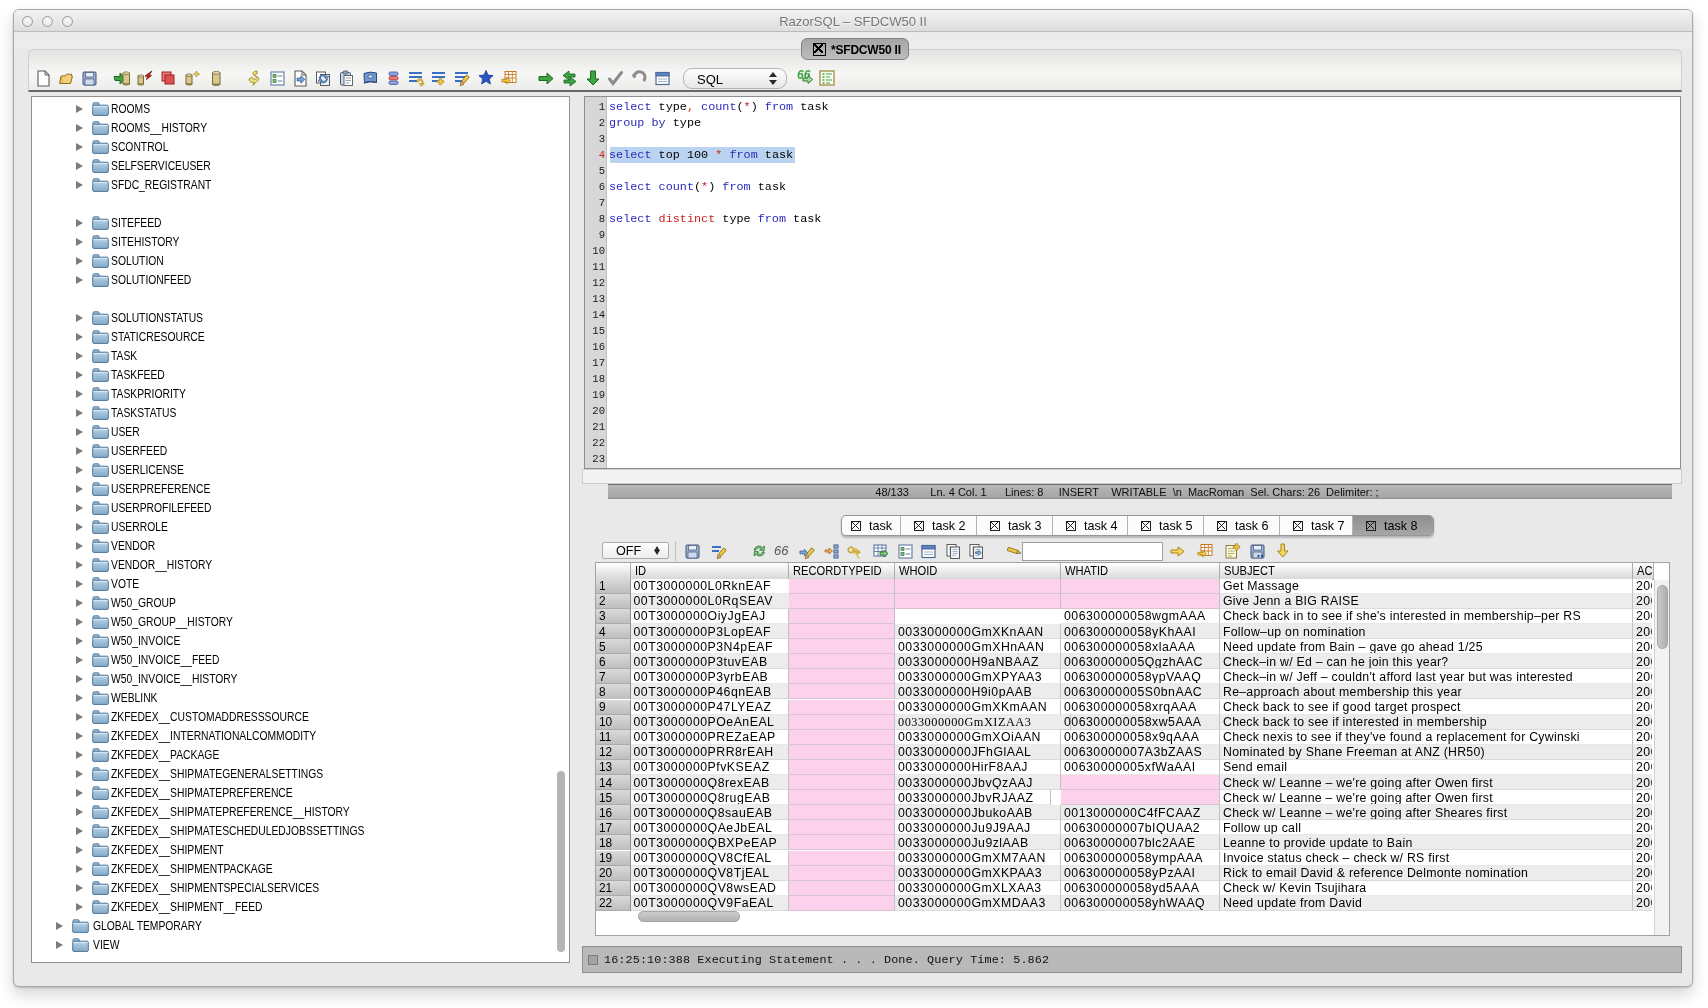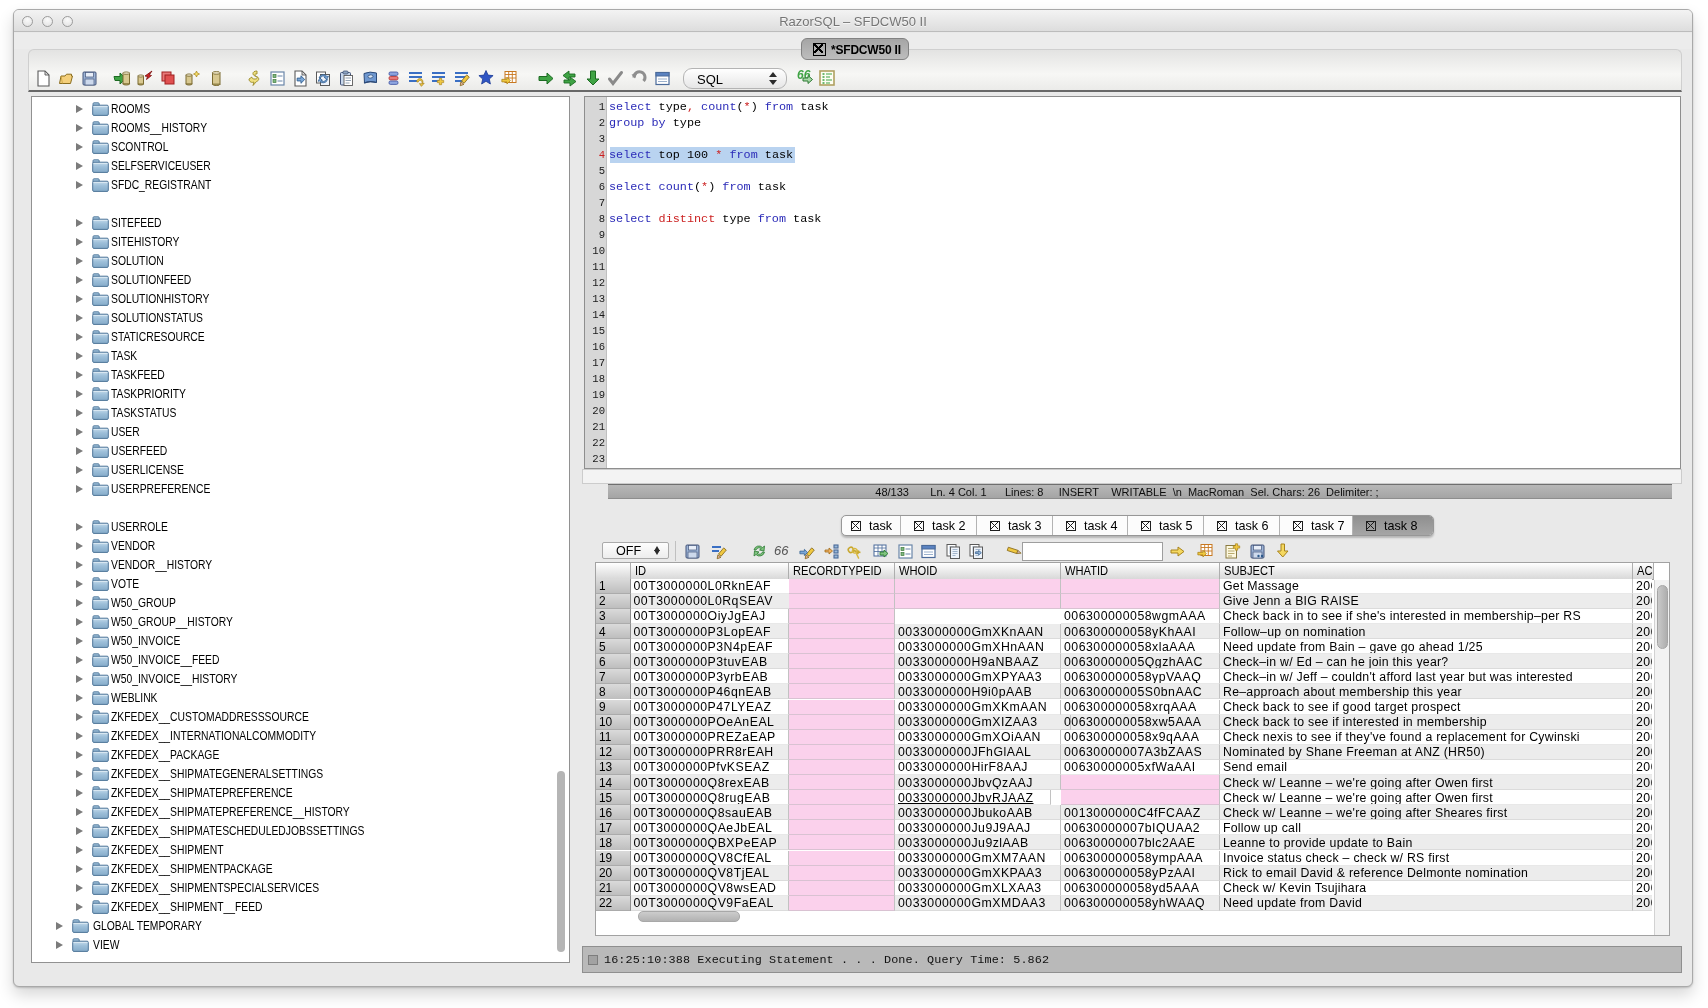--- a/index.html
+++ b/index.html
@@ -350,31 +350,20 @@
         <span class="a tri" style="left:44px"></span>
         <span class="a" style="left:60px">
           <svg width="17" height="14" viewBox="0 0 17 14" style="position:absolute;top:2.5px">
             <path d="M1 4 v-2.2 a1 1 0 0 1 1-1 h4.2 a1 1 0 0 1 1 1 V4z" fill="#9dbfd9" stroke="#5a80a2" stroke-width="1"></path>
             <rect x="0.7" y="3.2" width="15.6" height="10.2" rx="1.2" fill="url(#fg)" stroke="#4f7699" stroke-width="1"></rect>
             <path d="M1.5 4.5 h14" stroke="#ffffff" stroke-width="0.8" opacity="0.55"></path>
           </svg>
         </span>
         <span class="a tlabel" style="left:79px">SOLUTIONFEED</span>
       </div>
-<div class="a trow" style="top:192.5px">
-        <span class="a tri" style="left:44px"></span>
-        <span class="a" style="left:60px">
-          <svg width="17" height="14" viewBox="0 0 17 14" style="position:absolute;top:2.5px">
-            <path d="M1 4 v-2.2 a1 1 0 0 1 1-1 h4.2 a1 1 0 0 1 1 1 V4z" fill="#9dbfd9" stroke="#5a80a2" stroke-width="1"></path>
-            <rect x="0.7" y="3.2" width="15.6" height="10.2" rx="1.2" fill="url(#fg)" stroke="#4f7699" stroke-width="1"></rect>
-            <path d="M1.5 4.5 h14" stroke="#ffffff" stroke-width="0.8" opacity="0.55"></path>
-          </svg>
-        </span>
-        <span class="a tlabel" style="left:79px">SOLUTIONHISTORY</span>
-      </div>
 <div class="a trow" style="top:211.5px">
         <span class="a tri" style="left:44px"></span>
         <span class="a" style="left:60px">
           <svg width="17" height="14" viewBox="0 0 17 14" style="position:absolute;top:2.5px">
             <path d="M1 4 v-2.2 a1 1 0 0 1 1-1 h4.2 a1 1 0 0 1 1 1 V4z" fill="#9dbfd9" stroke="#5a80a2" stroke-width="1"></path>
             <rect x="0.7" y="3.2" width="15.6" height="10.2" rx="1.2" fill="url(#fg)" stroke="#4f7699" stroke-width="1"></rect>
             <path d="M1.5 4.5 h14" stroke="#ffffff" stroke-width="0.8" opacity="0.55"></path>
           </svg>
         </span>
         <span class="a tlabel" style="left:79px">SOLUTIONSTATUS</span>
@@ -470,20 +459,31 @@
 <div class="a trow" style="top:363.5px">
         <span class="a tri" style="left:44px"></span>
         <span class="a" style="left:60px">
           <svg width="17" height="14" viewBox="0 0 17 14" style="position:absolute;top:2.5px">
             <path d="M1 4 v-2.2 a1 1 0 0 1 1-1 h4.2 a1 1 0 0 1 1 1 V4z" fill="#9dbfd9" stroke="#5a80a2" stroke-width="1"></path>
             <rect x="0.7" y="3.2" width="15.6" height="10.2" rx="1.2" fill="url(#fg)" stroke="#4f7699" stroke-width="1"></rect>
             <path d="M1.5 4.5 h14" stroke="#ffffff" stroke-width="0.8" opacity="0.55"></path>
           </svg>
         </span>
         <span class="a tlabel" style="left:79px">USERLICENSE</span>
+      </div>
+<div class="a trow" style="top:401.5px">
+        <span class="a tri" style="left:44px"></span>
+        <span class="a" style="left:60px">
+          <svg width="17" height="14" viewBox="0 0 17 14" style="position:absolute;top:2.5px">
+            <path d="M1 4 v-2.2 a1 1 0 0 1 1-1 h4.2 a1 1 0 0 1 1 1 V4z" fill="#9dbfd9" stroke="#5a80a2" stroke-width="1"></path>
+            <rect x="0.7" y="3.2" width="15.6" height="10.2" rx="1.2" fill="url(#fg)" stroke="#4f7699" stroke-width="1"></rect>
+            <path d="M1.5 4.5 h14" stroke="#ffffff" stroke-width="0.8" opacity="0.55"></path>
+          </svg>
+        </span>
+        <span class="a tlabel" style="left:79px">USERPROFILEFEED</span>
       </div>
 <div class="a trow" style="top:420.5px">
         <span class="a tri" style="left:44px"></span>
         <span class="a" style="left:60px">
           <svg width="17" height="14" viewBox="0 0 17 14" style="position:absolute;top:2.5px">
             <path d="M1 4 v-2.2 a1 1 0 0 1 1-1 h4.2 a1 1 0 0 1 1 1 V4z" fill="#9dbfd9" stroke="#5a80a2" stroke-width="1"></path>
             <rect x="0.7" y="3.2" width="15.6" height="10.2" rx="1.2" fill="url(#fg)" stroke="#4f7699" stroke-width="1"></rect>
             <path d="M1.5 4.5 h14" stroke="#ffffff" stroke-width="0.8" opacity="0.55"></path>
           </svg>
         </span>
@@ -1018,21 +1018,21 @@
 <div class="a gc pk" style="left:193px;width:106px;"></div>
 <div class="a gc" style="left:299px;width:166px;">0033000000GmXKmAAN</div>
 <div class="a gc" style="left:465px;width:159px;">006300000058xrqAAA</div>
 <div class="a gc sub" style="left:624px;width:413px;">Check back to see if good target prospect</div>
 <div class="a gc" style="left:1037px;width:21px;border-right:none;">200</div>
 </div>
 <div class="a gr" style="top:151.6px;background:#ececec;">
 <div class="a rn" style="left:0;width:34.5px;">10</div>
 <div class="a gc" style="left:34.5px;width:158.5px;">00T3000000POeAnEAL</div>
 <div class="a gc pk" style="left:193px;width:106px;"></div>
-<div class="a gc" style="left:299px;width:176px;">0033000000GmXIZAA3</div>
+<div class="a gc" style="left:299px;width:176px;font-family:Liberation Serif, serif;">0033000000GmXIZAA3</div>
 <div class="a gc" style="left:465px;width:159px;">006300000058xw5AAA</div>
 <div class="a gc sub" style="left:624px;width:413px;">Check back to see if interested in membership</div>
 <div class="a gc" style="left:1037px;width:21px;border-right:none;">200</div>
 </div>
 <div class="a gr" style="top:166.7px;background:#ffffff;">
 <div class="a rn" style="left:0;width:34.5px;">11</div>
 <div class="a gc" style="left:34.5px;width:158.5px;">00T3000000PREZaEAP</div>
 <div class="a gc pk" style="left:193px;width:106px;"></div>
 <div class="a gc" style="left:299px;width:166px;">0033000000GmXOiAAN</div>
 <div class="a gc" style="left:465px;width:159px;">006300000058x9qAAA</div>
@@ -1063,21 +1063,21 @@
 <div class="a gc pk" style="left:193px;width:106px;"></div>
 <div class="a gc" style="left:299px;width:166px;">0033000000JbvQzAAJ</div>
 <div class="a gc pk" style="left:465px;width:159px;"></div>
 <div class="a gc sub" style="left:624px;width:413px;">Check w/ Leanne – we're going after Owen first</div>
 <div class="a gc" style="left:1037px;width:21px;border-right:none;">200</div>
 </div>
 <div class="a gr" style="top:227.1px;background:#ffffff;">
 <div class="a rn" style="left:0;width:34.5px;">15</div>
 <div class="a gc" style="left:34.5px;width:158.5px;">00T3000000Q8rugEAB</div>
 <div class="a gc pk" style="left:193px;width:106px;"></div>
-<div class="a gc" style="left:299px;width:156px;text-decoration:underline;">0033000000JbvRJAAZ</div>
+<div class="a gc" style="left:299px;width:156px;">0033000000JbvRJAAZ</div>
 <div class="a gc pk" style="left:465px;width:159px;"></div>
 <div class="a gc sub" style="left:624px;width:413px;">Check w/ Leanne – we're going after Owen first</div>
 <div class="a gc" style="left:1037px;width:21px;border-right:none;">200</div>
 </div>
 <div class="a gr" style="top:242.2px;background:#ececec;">
 <div class="a rn" style="left:0;width:34.5px;">16</div>
 <div class="a gc" style="left:34.5px;width:158.5px;">00T3000000Q8sauEAB</div>
 <div class="a gc pk" style="left:193px;width:106px;"></div>
 <div class="a gc" style="left:299px;width:166px;">0033000000JbukoAAB</div>
 <div class="a gc" style="left:465px;width:159px;">0013000000C4fFCAAZ</div>

